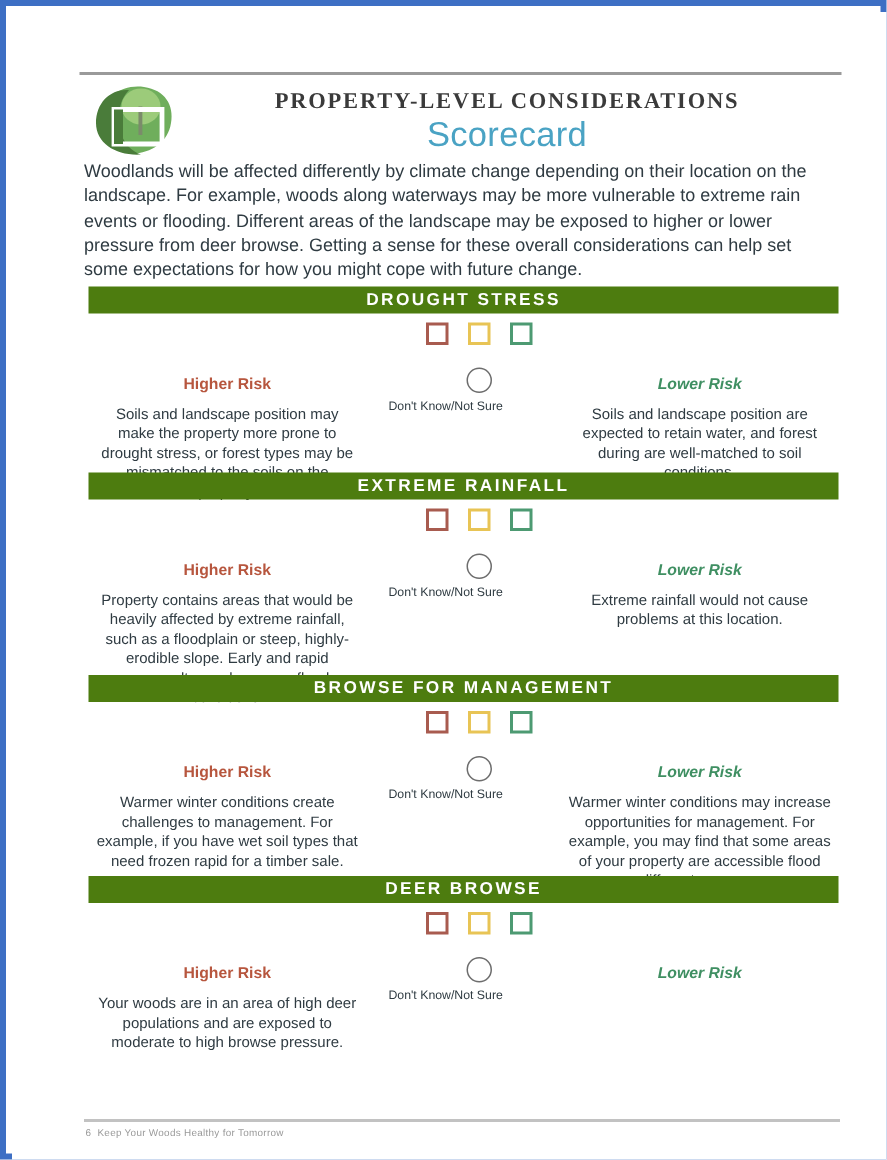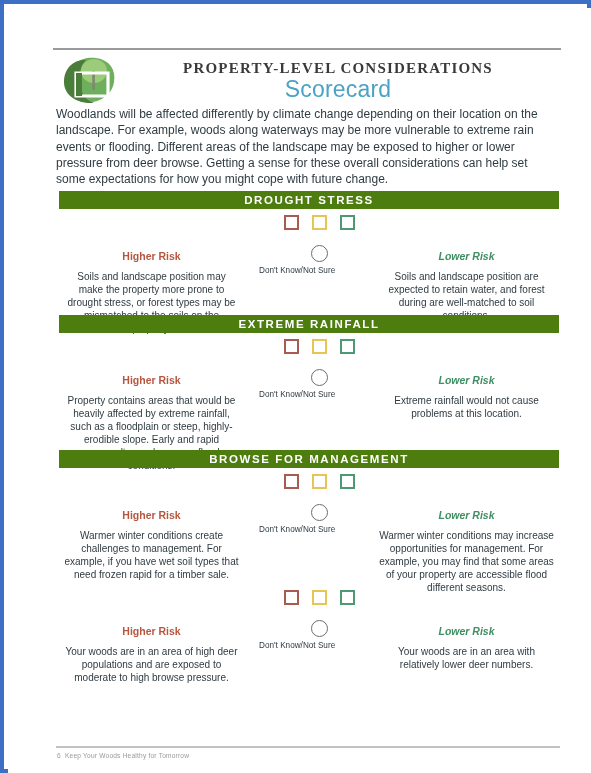--- a/index.html
+++ b/index.html
@@ -288,39 +288,39 @@
           <div class="dk-label">Don't Know/Not Sure</div>
         </div>
         <div class="col-right">
           <div class="risk-label lower">Lower Risk</div>
           <div class="risk-desc">Warmer winter conditions may increase opportunities for management. For example, you may find that some areas of your property are accessible flood different seasons.</div>
         </div>
       </div>
     </div>
 
     <div class="section" style="top:576px;">
+      <div class="section-bar">DEER BROWSE</div>
       <div class="section-body" style="height:100px;">
         <div class="col-left">
           <div class="risk-label higher">Higher Risk</div>
           <div class="risk-desc">Your woods are in an area of high deer populations and are exposed to moderate to high browse pressure.</div>
         </div>
         <div class="col-center">
           <div class="boxes">
             <div class="box red"></div>
             <div class="box yellow"></div>
             <div class="box green"></div>
           </div>
           <div class="circle-wrap">
             <div class="circle"></div>
           </div>
           <div class="dk-label">Don't Know/Not Sure</div>
         </div>
         <div class="col-right">
           <div class="risk-label lower">Lower Risk</div>
-          <div class="risk-desc">Your woods are in an area with relatively lower deer numbers.</div>
         </div>
       </div>
     </div>
 
     <div class="footer-rule"></div>
     <div class="footer-text">
       <span>6</span>&nbsp;&nbsp;<span>Keep Your Woods Healthy for Tomorrow</span>
     </div>
 
   </div>

